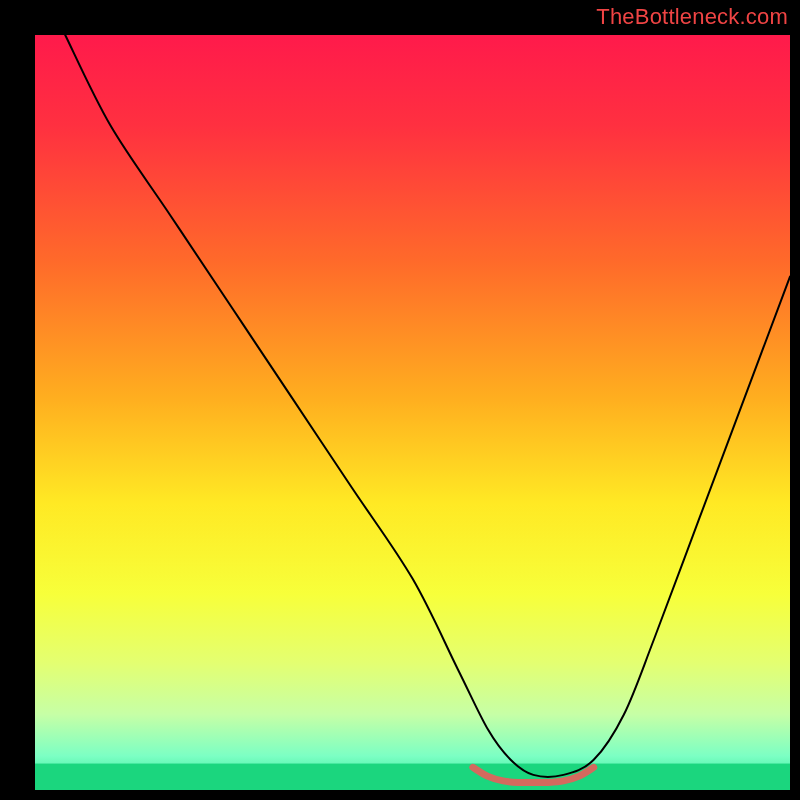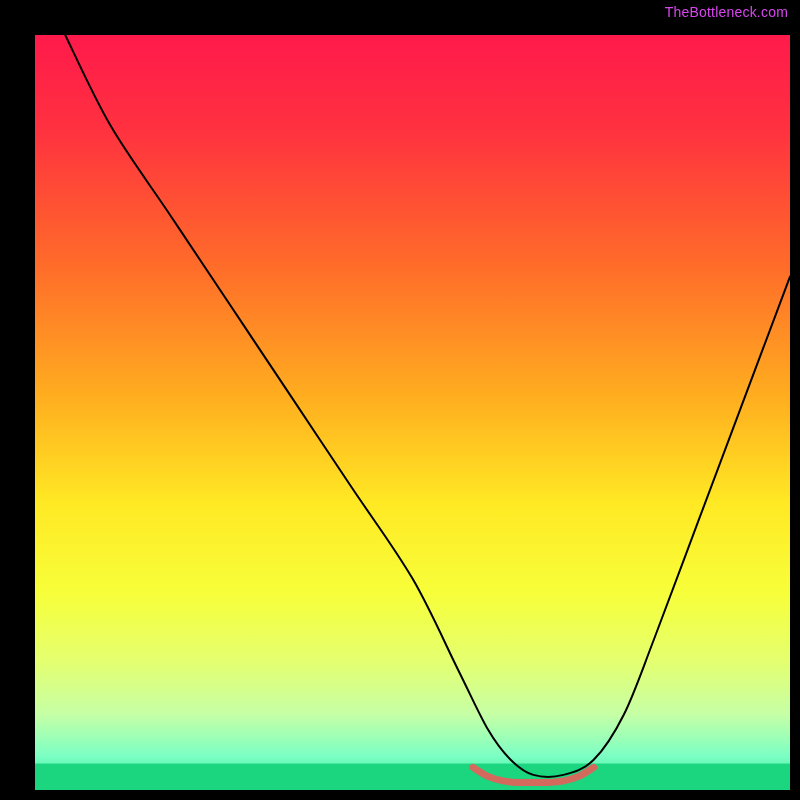--- a/index.html
+++ b/index.html
@@ -13,22 +13,22 @@
   }
   .container {
     position: relative;
     width: 800px;
     height: 800px;
   }
   .watermark {
     position: absolute;
     top: 4px;
     right: 12px;
-    color: #d946ef;
-    font-size: 14px;
+    color: #ef4444;
+    font-size: 22px;
     font-weight: 500;
     z-index: 10;
     letter-spacing: 0.2px;
   }
   svg {
     display: block;
   }
 </style>
 </head>
 <body>

